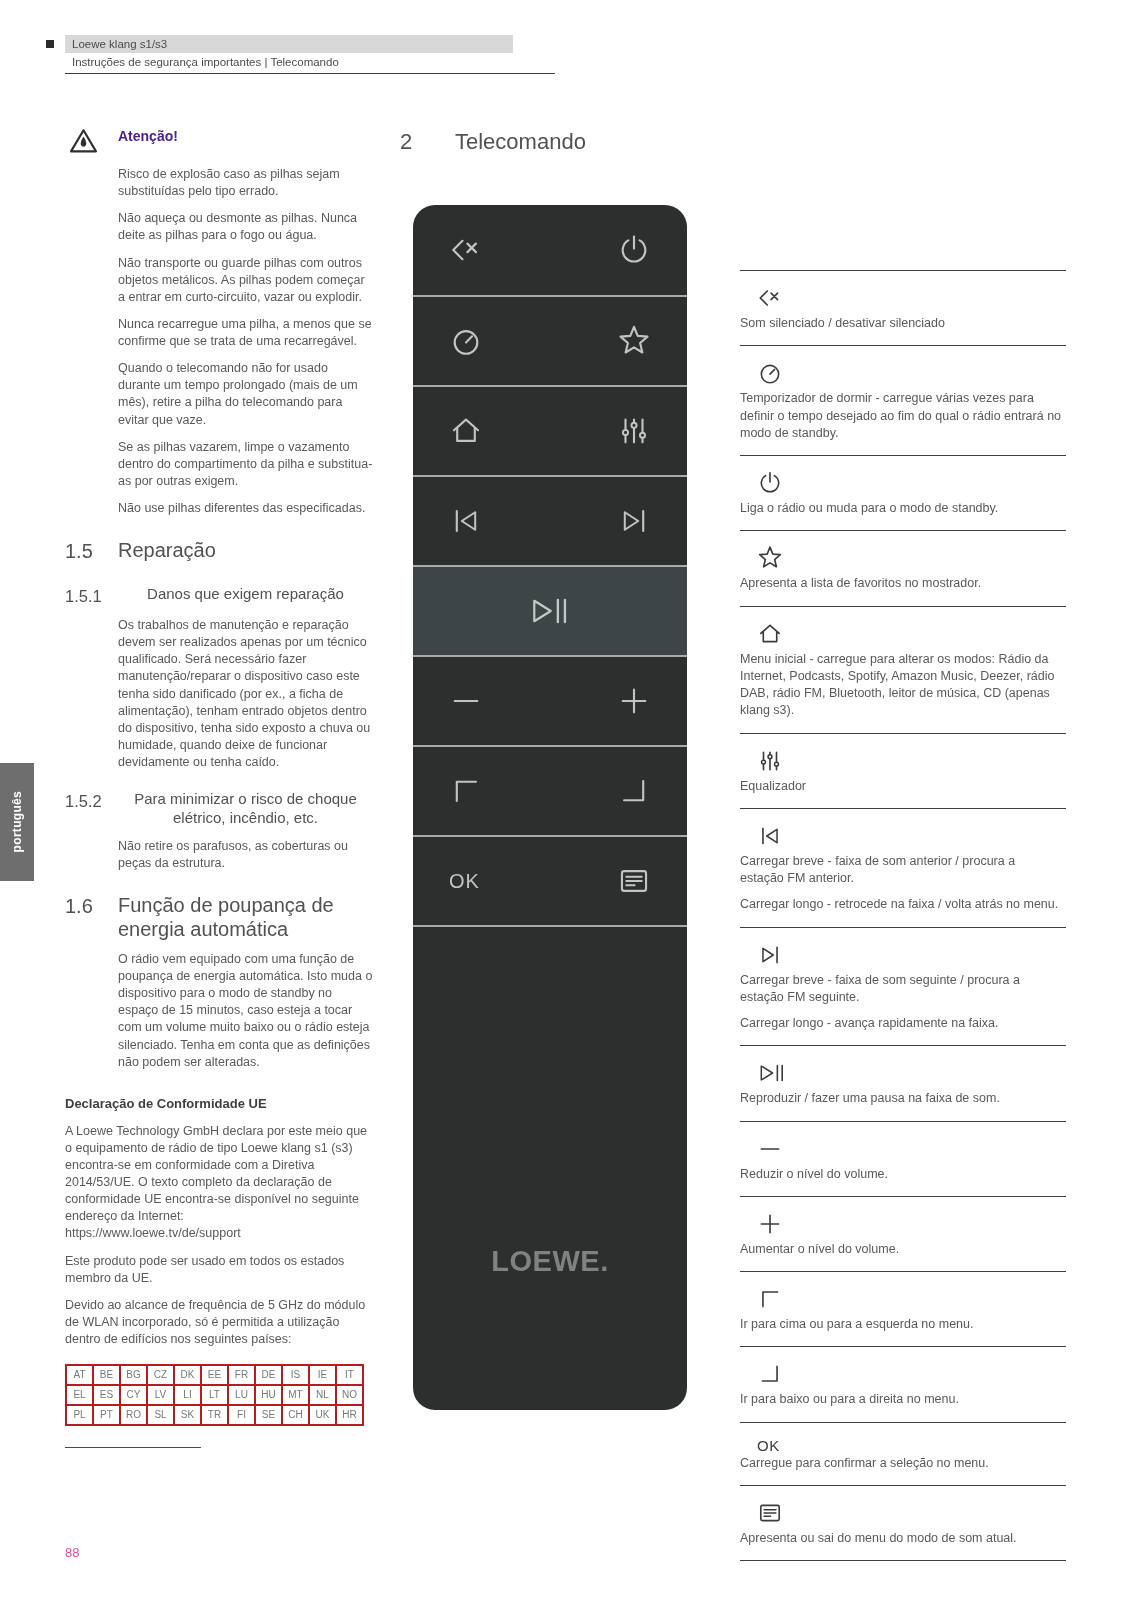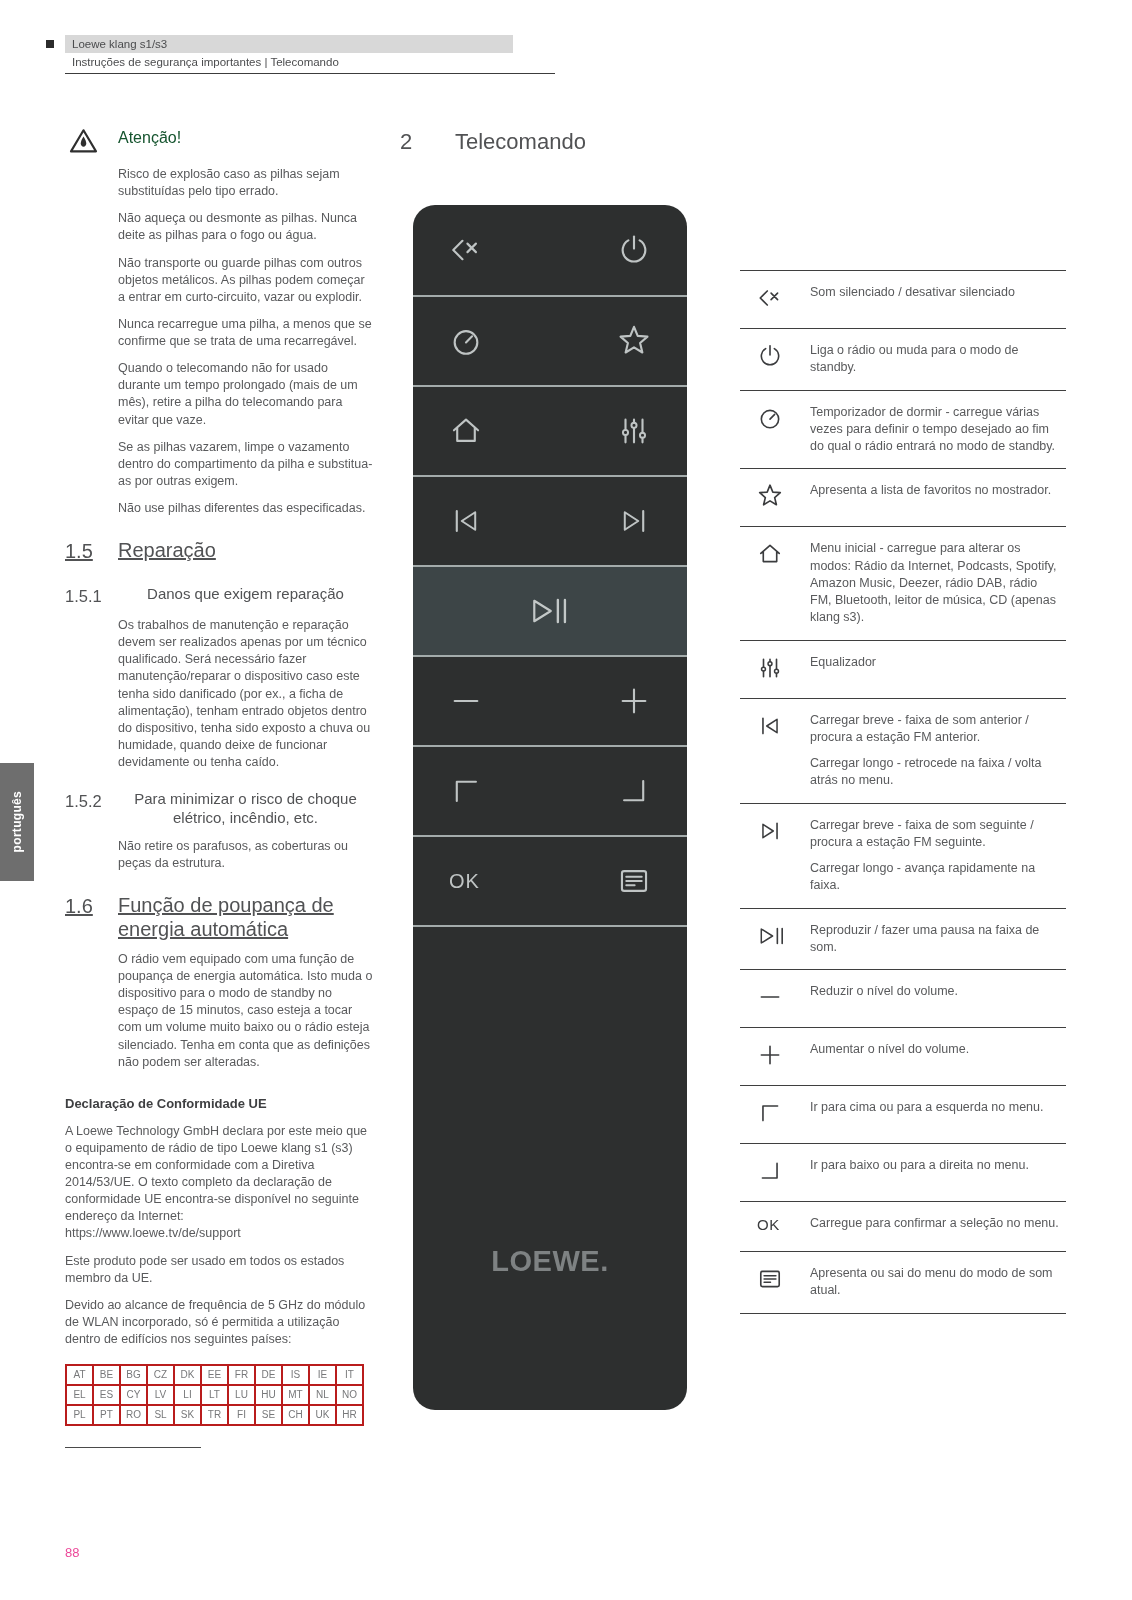--- a/index.html
+++ b/index.html
@@ -11,24 +11,24 @@
   .hdr-bullet { position:absolute; left:46px; top:40px; width:8px; height:8px; background:#2b2b2b; }
   .hdr-product { position:absolute; left:65px; top:35px; width:448px; height:18px; background:#d8d8d8;
                  font-size:11.5px; color:#4b4c4e; line-height:18px; padding-left:7px; }
   .hdr-sub { position:absolute; left:65px; top:56px; width:490px; font-size:11.5px; color:#4b4c4e; padding-left:7px; }
   .hdr-rule { position:absolute; left:65px; top:73px; width:490px; height:1px; background:#3c3c3c; }
 
   
   .left-col { position:absolute; left:65px; top:126px; width:308px; }
   .att-head { display:flex; align-items:flex-start; }
   .att-icon { width:33px; height:30px; color:#2f2f2f; margin-left:2px; }
-  .att-title { margin-left:18px; font-size:16px; font-weight:normal; color:#14532d; padding-top:1px; }
+  .att-title { margin-left:18px; font-size:14px; font-weight:bold; color:#4c1d95; padding-top:1px; }
   .body-text { font-size:12.5px; line-height:1.37; color:#595a5c; }
   p.ind { margin-left:53px; margin-top:10px; }
-  .h2row { display:flex; margin-top:21px; color:#515254;text-decoration:underline; }
+  .h2row { display:flex; margin-top:21px; color:#515254; }
   .h2num { width:53px; font-size:20px; }
   .h2title { flex:1; font-size:20px; line-height:1.2; }
   .h3row { display:flex; margin-top:19px; color:#515254; }
   .h3num { width:53px; font-size:16.5px; }
   .h3title { flex:1; font-size:15px; line-height:1.25;text-align:center; }
   .ce-title { margin-top:24px; font-size:13px; font-weight:bold; color:#3e3f41; }
   p.full { margin-top:10px; }
   .link { color:#595a5c; text-decoration:none; }
   .country-table { border-collapse:collapse; margin-top:16px; }
   .country-table td { border:2px solid #b91c1c; width:27px; height:20px; text-align:center;
@@ -44,21 +44,21 @@
   .r-play { background:#3d4547; justify-content:center; }
   .r-ic { width:34px; height:34px; color:#bfc4c4; }
   .r-ic-big { width:44px; height:38px; color:#c3c8c8; }
   .r-ok { font-size:20px; color:#bfc4c4; letter-spacing:1px; }
   .r-bottom { height:461px; }
   .r-logo { text-align:center; margin-top:318px; font-size:29px; font-weight:bold;
             letter-spacing:0.5px; color:#7e8283; }
 
   
   .legend { position:absolute; left:740px; top:270px; width:326px; border-bottom:1px solid #3f3f3f; }
-  .legend-row { display:flex; border-top:1px solid #3f3f3f; padding:13px 0; min-height:50px; }
+  .legend-row { display:flex; border-top:1px solid #3f3f3f; padding:13px 0; min-height:50px;flex-direction:column; }
   .legend-icon { width:70px; padding-left:17px; padding-top:1px; color:#3b3c3e; flex-shrink:0; }
   .l-ic { width:26px; height:26px; }
   .l-ic-wide { width:30px; height:26px; }
   .l-ok { font-size:15px; color:#3b3c3e; letter-spacing:0.5px; }
   .legend-text { flex:1; font-size:12.5px; line-height:1.38; color:#595a5c; padding-right:4px; }
   .legend-text p + p { margin-top:9px; }
 
   
   .side-tab { position:absolute; left:0; top:763px; width:34px; height:118px; background:#6e6e6e;
               display:flex; align-items:center; justify-content:center; }
@@ -303,33 +303,33 @@
       <div class="legend-icon"><svg class="l-ic">
             <use href="#i-mute"></use>
           </svg></div>
       <div class="legend-text">
           <p>Som silenciado / desativar silenciado</p>
         </div>
     </div>
 
     <div class="legend-row">
       <div class="legend-icon"><svg class="l-ic">
+            <use href="#i-sleep"></use>
+          </svg></div>
+      <div class="legend-text">
+          <p>Temporizador de dormir - carregue várias vezes para definir o tempo desejado ao fim do qual o rádio entrará no modo de standby.</p>
+        </div>
+    </div>
+
+    <div class="legend-row">
+      <div class="legend-icon"><svg class="l-ic">
             <use href="#i-power"></use>
           </svg></div>
       <div class="legend-text">
           <p>Liga o rádio ou muda para o modo de standby.</p>
-        </div>
-    </div>
-
-    <div class="legend-row">
-      <div class="legend-icon"><svg class="l-ic">
-            <use href="#i-sleep"></use>
-          </svg></div>
-      <div class="legend-text">
-          <p>Temporizador de dormir - carregue várias vezes para definir o tempo desejado ao fim do qual o rádio entrará no modo de standby.</p>
         </div>
     </div>
 
     <div class="legend-row">
       <div class="legend-icon"><svg class="l-ic">
             <use href="#i-star"></use>
           </svg></div>
       <div class="legend-text">
           <p>Apresenta a lista de favoritos no mostrador.</p>
         </div>

